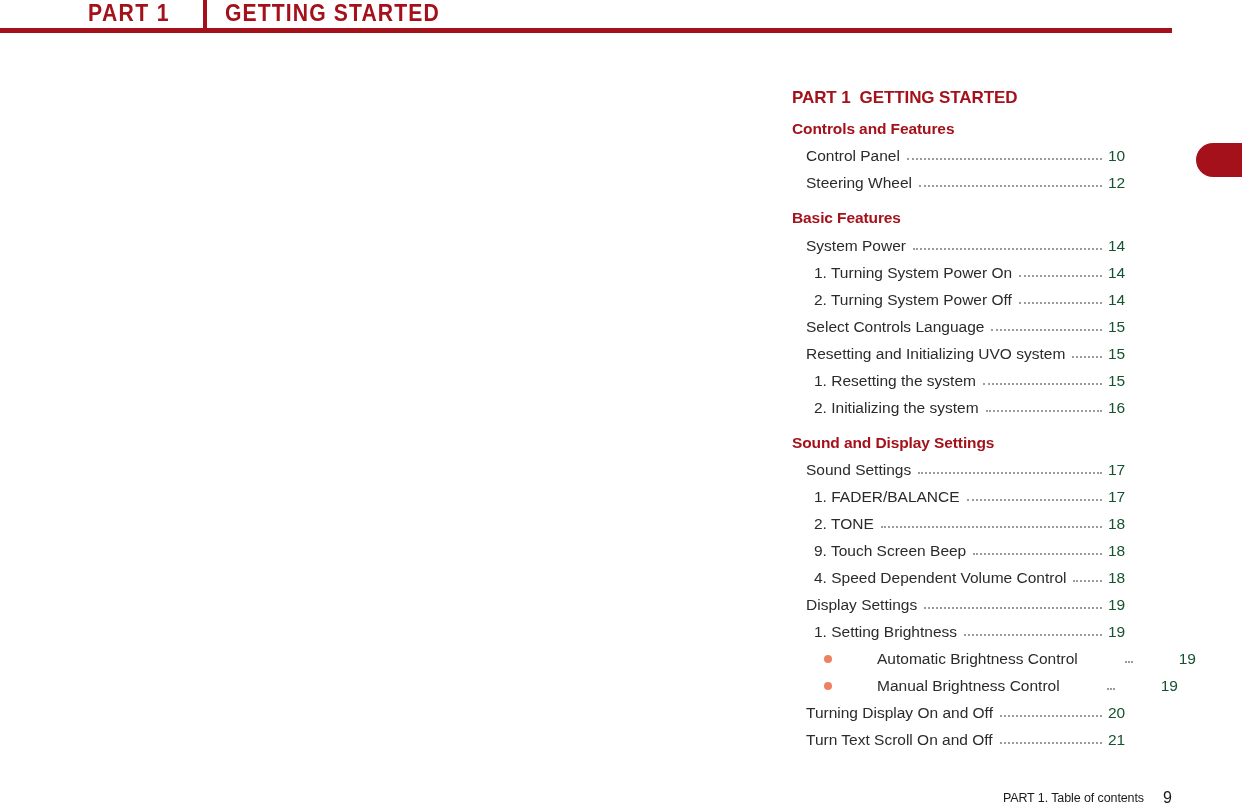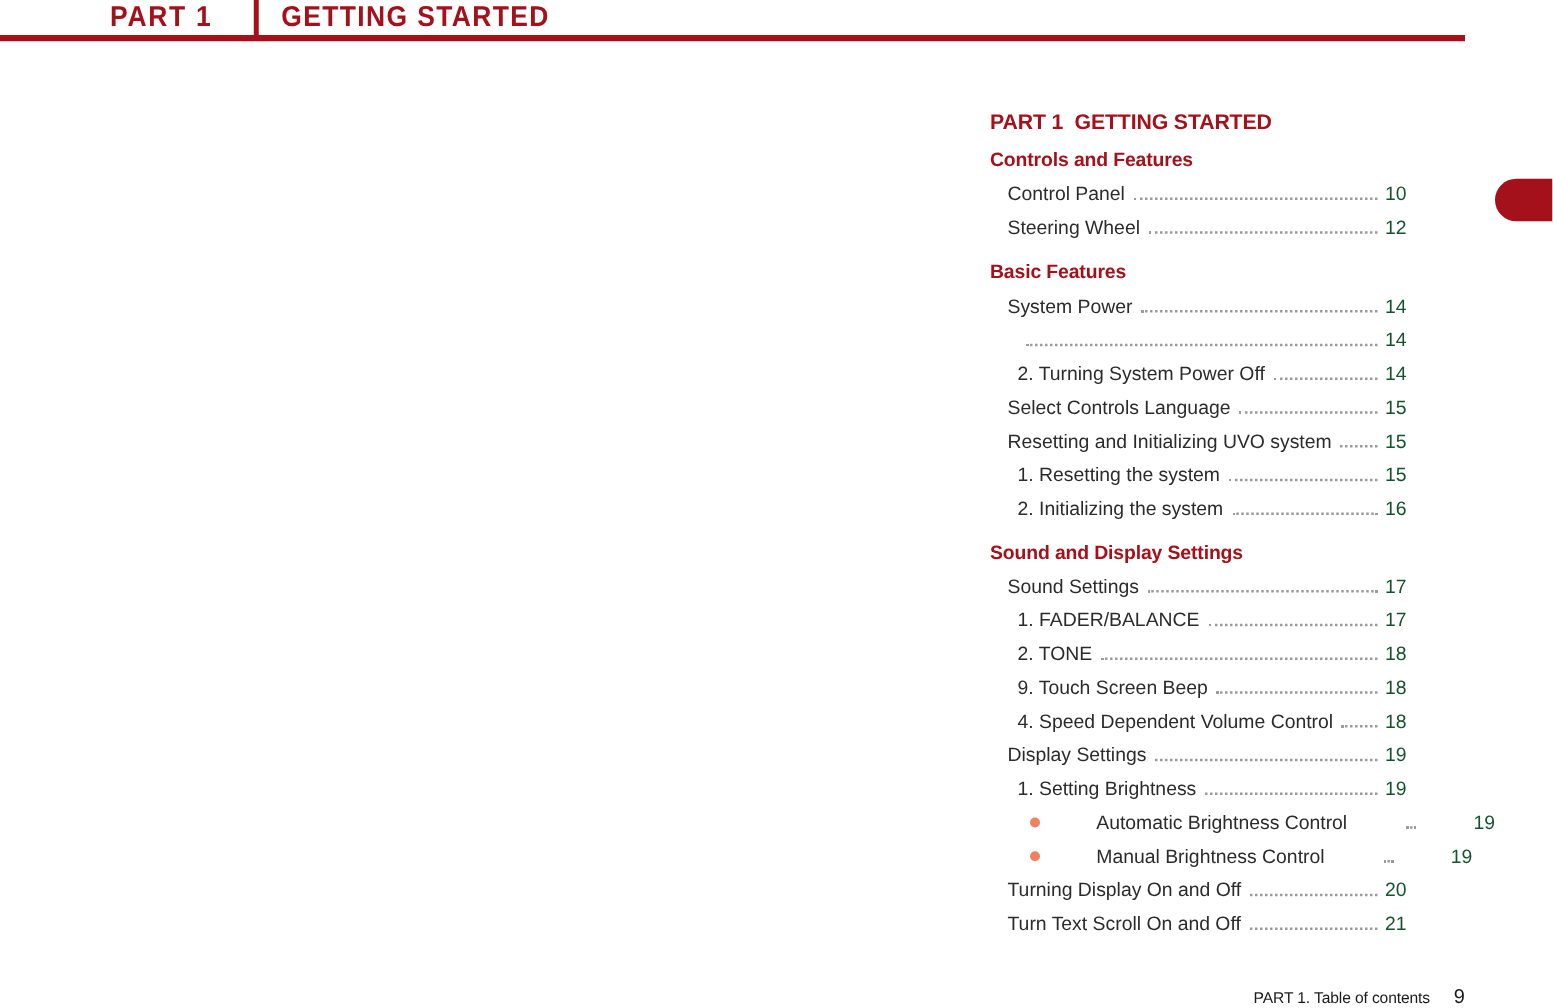--- a/index.html
+++ b/index.html
@@ -205,20 +205,21 @@
         <span class="leader"></span>
         <span class="pageno">12</span>
       </div>
       <div class="toc-section" style="color: rgb(164, 17, 26);">Basic Features</div>
       <div class="toc-entry lvl1">
         <span class="etext">System Power</span>
         <span class="leader"></span>
         <span class="pageno">14</span>
       </div>
       <div class="toc-entry lvl2">
+        <span class="etext">1. Turning System Power On</span>
         <span class="leader"></span>
         <span class="pageno">14</span>
       </div>
       <div class="toc-entry lvl2">
         <span class="etext">2. Turning System Power Off</span>
         <span class="leader"></span>
         <span class="pageno">14</span>
       </div>
       <div class="toc-entry lvl1">
         <span class="etext">Select Controls Language</span>

